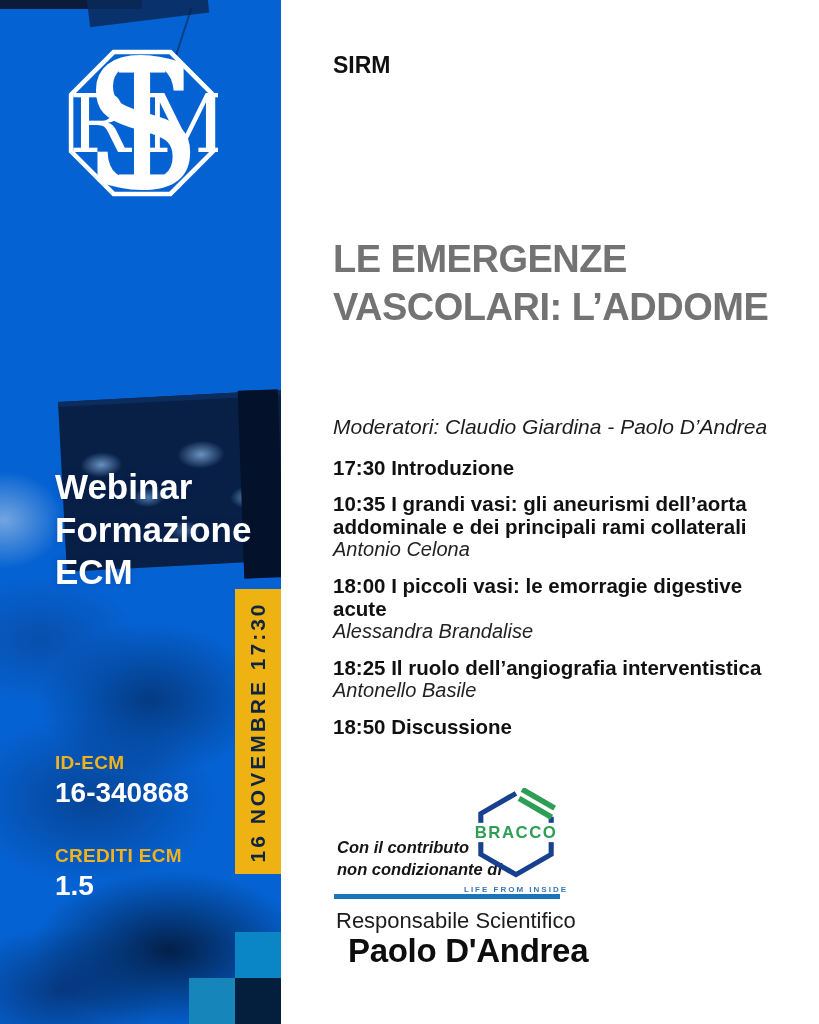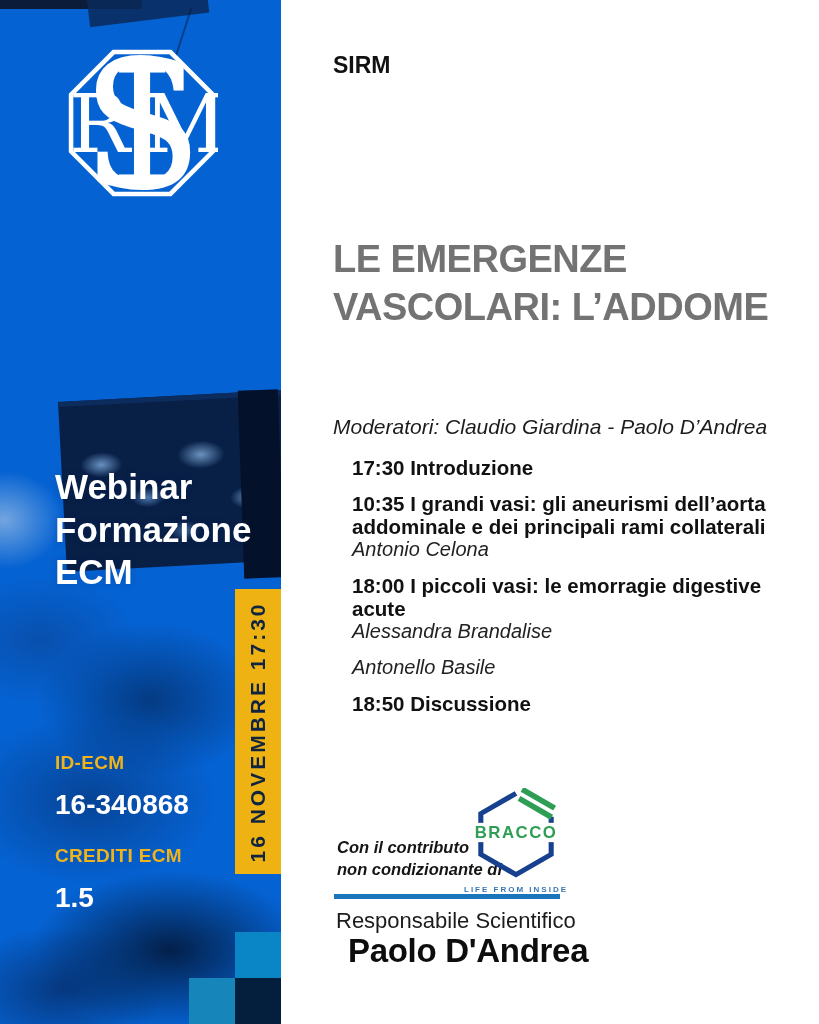--- a/index.html
+++ b/index.html
@@ -30,33 +30,33 @@
       radial-gradient(ellipse 24px 14px at 85px 95px, rgba(100,150,205,.8), transparent 70%),
       radial-gradient(ellipse 34px 20px at 140px 55px, rgba(130,175,220,.8), transparent 70%),
       radial-gradient(ellipse 26px 16px at 185px 100px, rgba(110,160,210,.85), transparent 70%),
       radial-gradient(ellipse 22px 14px at 120px 130px, rgba(90,140,195,.7), transparent 70%);
   }
   .sb-monitor-right { position:absolute; left:241px; top:390px; width:40px; height:188px; background:#03112a; transform:rotate(-2deg); }
   .sb-logo { position:absolute; left:66px; top:47px; width:152px; height:152px; }
   .sb-webinar { position:absolute; left:55px; top:459px; color:#ffffff; font-size:35px; font-weight:bold; line-height:1.22; white-space:pre-line; text-shadow:0 0 6px rgba(0,40,100,.25);margin-top:7px; }
   .sb-block { position:absolute; left:55px; }
   .sb-label { color:#efb41d; font-size:19px; font-weight:bold; letter-spacing:.3px; }
-  .sb-value { color:#ffffff; font-size:28px; font-weight:bold; margin-top:15px; }
+  .sb-value { color:#ffffff; font-size:28px; font-weight:bold; margin-top:3px; }
   .dateband { position:absolute; left:235px; top:589px; width:46px; height:285px; background:#eeb212; }
   .dateband span { position:absolute; left:50%; top:50%; transform:translate(-50%,-50%) rotate(-90deg); white-space:nowrap; color:#0e2440; font-weight:bold; font-size:21px; letter-spacing:3px; }
   .sq { position:absolute; width:46px; height:46px; }
   .sq1 { left:235px; top:932px; background:#0a86c6; }
   .sq2 { left:235px; top:978px; background:#041f3e; }
   .sq3 { left:189px; top:978px; background:#1585ba; }
   
   .hdr-society { position:absolute; left:333px; top:52px; font-size:23px; font-weight:bold; color:#111111;text-align:center; }
   .hdr-section { position:absolute; left:333px; top:84px; font-size:28px; font-weight:bold; color:#1d6fae; line-height:1.3; white-space:pre-line; }
   .main-title  { position:absolute; left:333px; top:236px; font-size:38px; font-weight:bold; color:#737373; line-height:1.26; white-space:pre-line; letter-spacing:-.5px; }
   .moderators  { position:absolute; left:333px; top:415px; font-style:italic; font-size:21px; color:#1c1c1c; }
-  .program     { position:absolute; left:352px; top:456px; width:450px; }
+  .program     { position:absolute; left:333px; top:456px; width:450px; }
   .prog-item   { margin-bottom:13px; }
   .prog-title  { font-weight:bold; font-size:20.5px; line-height:23px; color:#111111; white-space:pre-line; }
   .prog-speaker{ font-style:italic; font-size:20px; line-height:23px; color:#222222; }
   .sponsor-note{ position:absolute; left:337px; top:836px; font-weight:bold; font-style:italic; font-size:16.5px; line-height:1.35; color:#151515; white-space:pre-line; }
   .bracco      { position:absolute; left:455px; top:788px; width:122px; text-align:center; }
   .bracco-tagline { font-size:8px; color:#3a77b5; letter-spacing:2px; margin-top:1px; font-weight:bold; }
   .rule        { position:absolute; left:334px; top:894px; width:226px; height:5px; background:#1b75bb; }
   .footer-role { position:absolute; left:336px; top:908px; font-size:22px; color:#1c1c1c; }
   .footer-name { position:absolute; left:348px; top:932px; font-size:33px; font-weight:bold; color:#0d0d0d; letter-spacing:-.3px; }
 </style>
@@ -118,20 +118,21 @@
       <div class="prog-title">10:35 I grandi vasi: gli aneurismi dell’aorta
 addominale e dei principali rami collaterali</div>
       <div class="prog-speaker">Antonio Celona</div>
     </div>
     <div class="prog-item">
       <div class="prog-title">18:00 I piccoli vasi: le emorragie digestive
 acute</div>
       <div class="prog-speaker">Alessandra Brandalise</div>
     </div>
     <div class="prog-item">
+      <div class="prog-title">18:25 Il ruolo dell’angiografia interventistica</div>
       <div class="prog-speaker">Antonello Basile</div>
     </div>
     <div class="prog-item">
       <div class="prog-title">18:50 Discussione</div>
     </div>
   </div>
 
   <div class="sponsor-note">Con il contributo
 non condizionante di</div>
 

